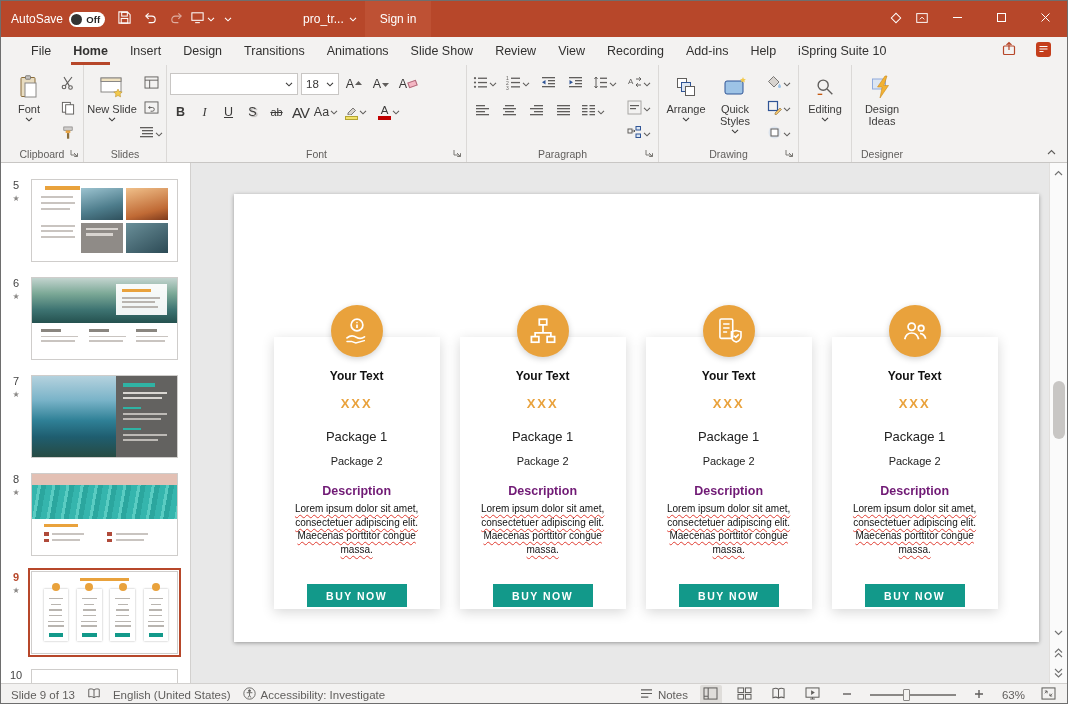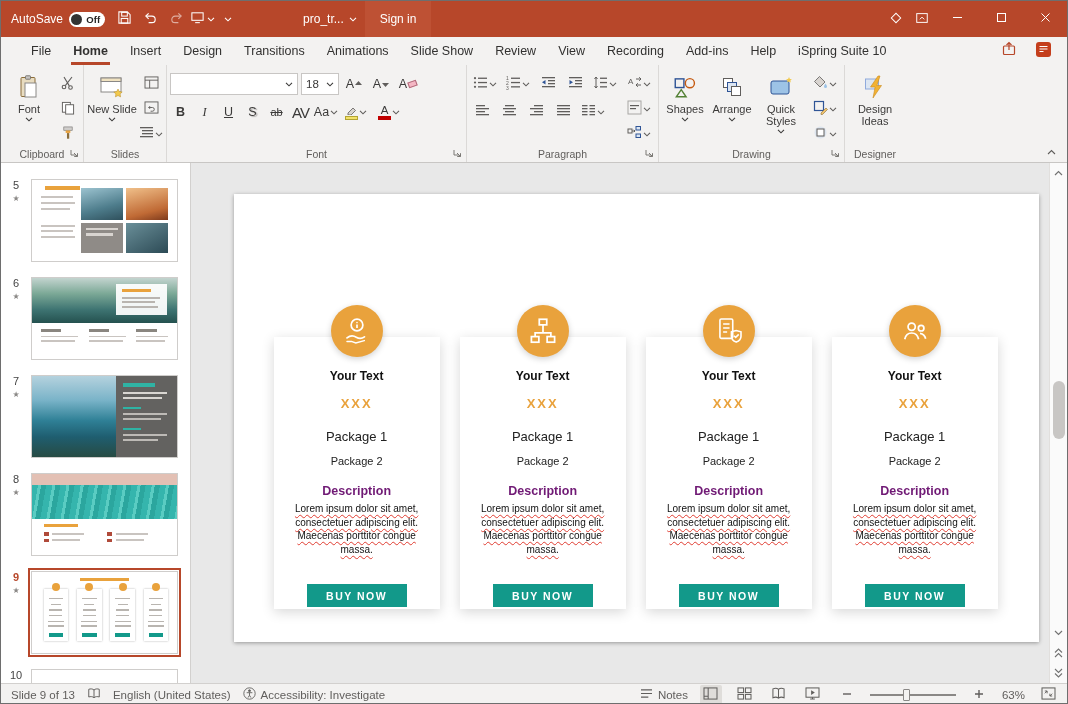--- a/index.html
+++ b/index.html
@@ -575,35 +575,20 @@
       <span class="launch-slot">
           <svg width="10" height="10" viewBox="0 0 10 10" fill="none" stroke="#7a7874" stroke-width="1">
             <path d="M2 2v5h5"></path>
             <path d="M5 5l3.5 3.5M8.5 5.2v3.3H5.2"></path>
           </svg>
         </span>
     </div>
 
     <div class="grp">
       <div class="grp-body">
-        <button class="bigbtn" style="width:46px">
-          <span class="bicon">
-              <svg width="26" height="26" viewBox="0 0 24 24" fill="none" stroke-width="1.3">
-                <rect x="3" y="4.5" width="8" height="8" stroke="#2f5496"></rect>
-                <circle cx="16.5" cy="8.5" r="4.2" stroke="#c55a11"></circle>
-                <path d="M8.5 14.5l4.5 6.5h-9z" stroke="#538135"></path>
-              </svg>
-            </span>
-          <span class="blabel">Shapes</span>
-          <span class="chev-slot chev">
-              <svg width="8" height="5" viewBox="0 0 8 5">
-                <path d="M1 .8 4 3.8 7 .8" fill="none" stroke="currentColor" stroke-width="1.1"></path>
-              </svg>
-            </span>
-        </button>
         <button class="bigbtn" style="width:48px">
           <span class="bicon">
               <svg width="24" height="24" viewBox="0 0 24 24">
                 <rect x="3.5" y="3.5" width="9" height="9" fill="#fff" stroke="#605e5c"></rect>
                 <rect x="7.5" y="7.5" width="9" height="9" fill="#dce6f2" stroke="#2f5496"></rect>
                 <rect x="11.5" y="11.5" width="9" height="9" fill="#fff" stroke="#605e5c"></rect>
               </svg>
             </span>
           <span class="blabel">Arrange</span>
           <span class="chev-slot chev">
@@ -664,20 +649,39 @@
       </div>
       <div class="grp-label">Drawing</div>
       <span class="launch-slot">
           <svg width="10" height="10" viewBox="0 0 10 10" fill="none" stroke="#7a7874" stroke-width="1">
             <path d="M2 2v5h5"></path>
             <path d="M5 5l3.5 3.5M8.5 5.2v3.3H5.2"></path>
           </svg>
         </span>
     </div>
 
+    <div class="grp">
+      <div class="grp-body">
+        <button class="bigbtn" style="width:46px">
+          <span class="bicon">
+              <svg width="22" height="22" viewBox="0 0 24 24" fill="none" stroke="#605e5c" stroke-width="1.5">
+                <circle cx="10" cy="10" r="5.5"></circle>
+                <path d="M14.3 14.3 20 20"></path>
+                <path d="M4 20h5" stroke="#c55a11"></path>
+              </svg>
+            </span>
+          <span class="blabel">Editing</span>
+          <span class="chev-slot chev">
+              <svg width="8" height="5" viewBox="0 0 8 5">
+                <path d="M1 .8 4 3.8 7 .8" fill="none" stroke="currentColor" stroke-width="1.1"></path>
+              </svg>
+            </span>
+        </button>
+      </div>
+    </div>
 
     <div class="grp" style="border-right:none">
       <div class="grp-body">
         <button class="bigbtn" style="width:54px">
           <span class="bicon">
               <svg width="24" height="26" viewBox="0 0 24 26">
                 <rect x="2.5" y="5" width="13" height="10" fill="#dce6f2" stroke="#8faadc"></rect>
                 <path d="M15 2 7.5 13h4.6L10 24l8.5-12.5h-4.6L17 2z" fill="#f2b233" stroke="#c98a1e" stroke-width=".6"></path>
               </svg>
             </span>

